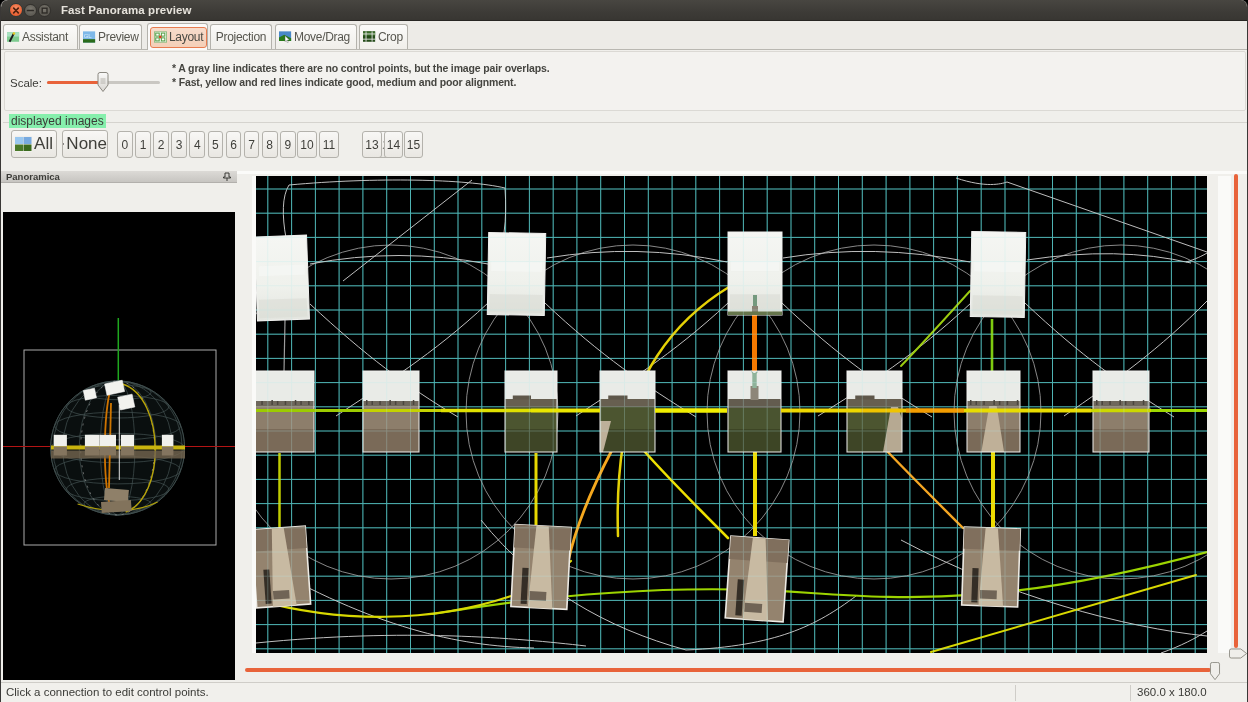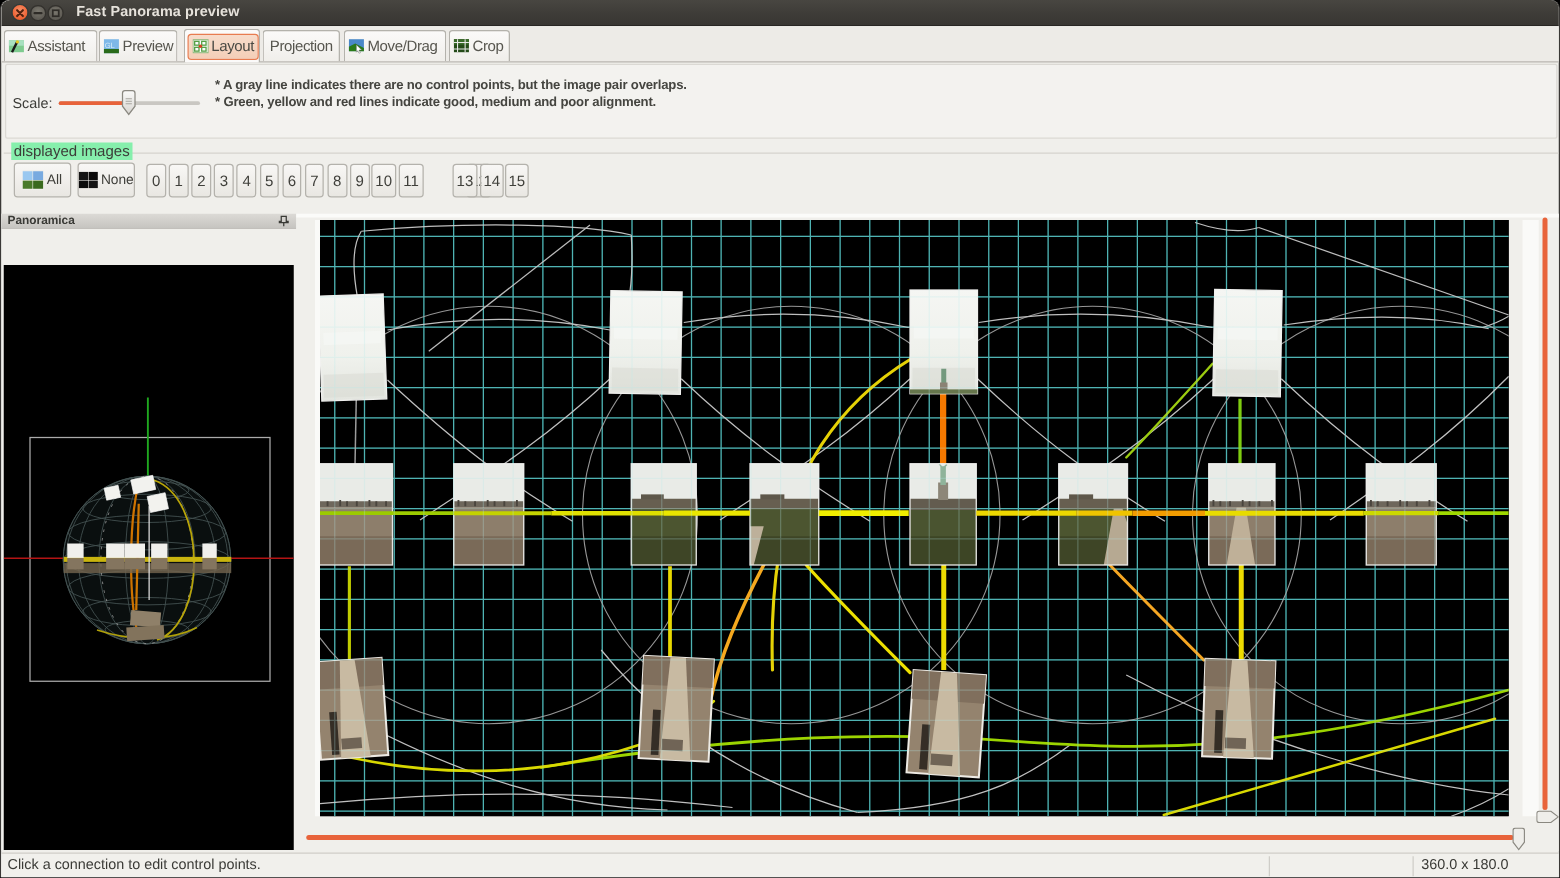--- a/index.html
+++ b/index.html
@@ -23,21 +23,21 @@
 .tabsel-in { display:flex; align-items:center; background:linear-gradient(#F7DCCB,#F4CFB8); border:1px solid #E87C50; border-radius:3px; height:21px; padding:0 3px; font-size:12px; letter-spacing:-0.3px; color:#4A4A44; white-space:nowrap; }
 
 #infopanel { position:absolute; left:3px; top:51px; width:1242px; height:60px; background:#F3F2EF; border:1px solid #DBD9D4; border-radius:2px; }
 #scalelbl { position:absolute; left:5px; top:25px; font-size:11.5px; color:#3C3C38; }
 .instr { position:absolute; left:167px; font-size:10.5px; letter-spacing:-0.15px; font-weight:bold; color:#454540; white-space:nowrap; }
 
 .track { position:absolute; height:3px; border-radius:2px; }
 
 #displbl { position:absolute; left:8px; top:114px; font-size:12px; color:#3C3C38; background:#86efac; padding:0 2px; z-index:2;}
 #dispborder { position:absolute; left:2px; top:122px; width:1244px; height:1px; background:#D5D3CE; }
-.btn { position:absolute; top:130px; height:28px; background:linear-gradient(#F8F7F5,#E9E7E2); border:1px solid #B4B2AC; border-radius:3px; display:flex; align-items:center; justify-content:center; font-size:11px; color:#3F3F3A; }
+.btn { position:absolute; top:130px; height:28px; background:linear-gradient(#F8F7F5,#E9E7E2); border:1px solid #B4B2AC; border-radius:3px; display:flex; align-items:center; justify-content:center; font-size:17px; color:#3F3F3A; }
 .nbtn { position:absolute; top:131px; height:27px; background:linear-gradient(#F8F7F5,#E9E7E2); border:1px solid #B4B2AC; border-radius:3px; display:flex; align-items:center; justify-content:center; font-size:12px; color:#3F3F3A; }
 
 #lpanel { position:absolute; left:0; top:171px; width:236px; height:510px; background:#F0EFEB; }
 #lphead { position:absolute; left:0; top:0; width:236px; height:12px; background:linear-gradient(#DCDAD6,#C7C5C1); border-bottom:1px solid #B2B0AC; }
 #lphead span { position:absolute; left:5px; top:0px; font-size:9.5px; font-weight:bold; color:#3A3A36; }
 #moderow { position:absolute; left:0; top:13px; width:236px; height:28px; }
 #modelbl { position:absolute; left:6px; top:7px; font-size:12.5px; color:#3C3C38; }
 #dropdown { position:absolute; left:48px; top:3px; width:182px; height:23px; background:linear-gradient(#FEFEFD,#F0EFEB); border:1px solid #B9B7B2; border-radius:3px; font-size:12.5px; color:#3C3C38; }
 #dropdown span { position:absolute; left:9px; top:3px; }
 #sphere-wrap { position:absolute; left:2px; top:41px; width:232px; height:468px; background:#000; }
@@ -118,21 +118,21 @@
       <path d="M2 2.5 Q2 0.5 4 0.5 L10 0.5 Q12 0.5 12 2.5 L12 13 L7 19.5 L2 13 Z" fill="url(#thg)" stroke="#8A8880" stroke-width="1"></path>
       <defs>
           <linearGradient id="thg" x1="0" y1="0" x2="0" y2="1">
             <stop offset="0" stop-color="#FAFAF9"></stop>
             <stop offset="1" stop-color="#D8D6D1"></stop>
           </linearGradient>
         </defs>
       <path d="M4.5 7 L9.5 7 M4.5 9 L9.5 9 M4.5 11 L9.5 11" stroke="#A8A6A0" stroke-width="0.8"></path>
     </svg>
     <div class="instr" style="top:10px;">* A gray line indicates there are no control points, but the image pair overlaps.</div>
-    <div class="instr" style="top:24px;">* Green, yellow and red lines indicate good, medium and poor alignment.</div>
+    <div class="instr" style="top:24px;">* Fast, yellow and red lines indicate good, medium and poor alignment.</div>
   </div>
 
   <div id="dispborder"></div>
   <div id="displbl">displayed images</div>
   <div class="btn" style="left:10px; width:46px;">
     <svg style="width:17px;height:16px;margin-right:2px" viewBox="0 0 17 16">
         <rect width="17" height="16" fill="#F0EFEB"></rect>
         <rect x="0" y="1" width="8" height="7" fill="#9AC8F0"></rect>
         <rect x="8.5" y="1" width="8" height="7" fill="#78AAE0"></rect>
         <rect x="0" y="8.5" width="8" height="6.5" fill="#4A7A2A"></rect>

